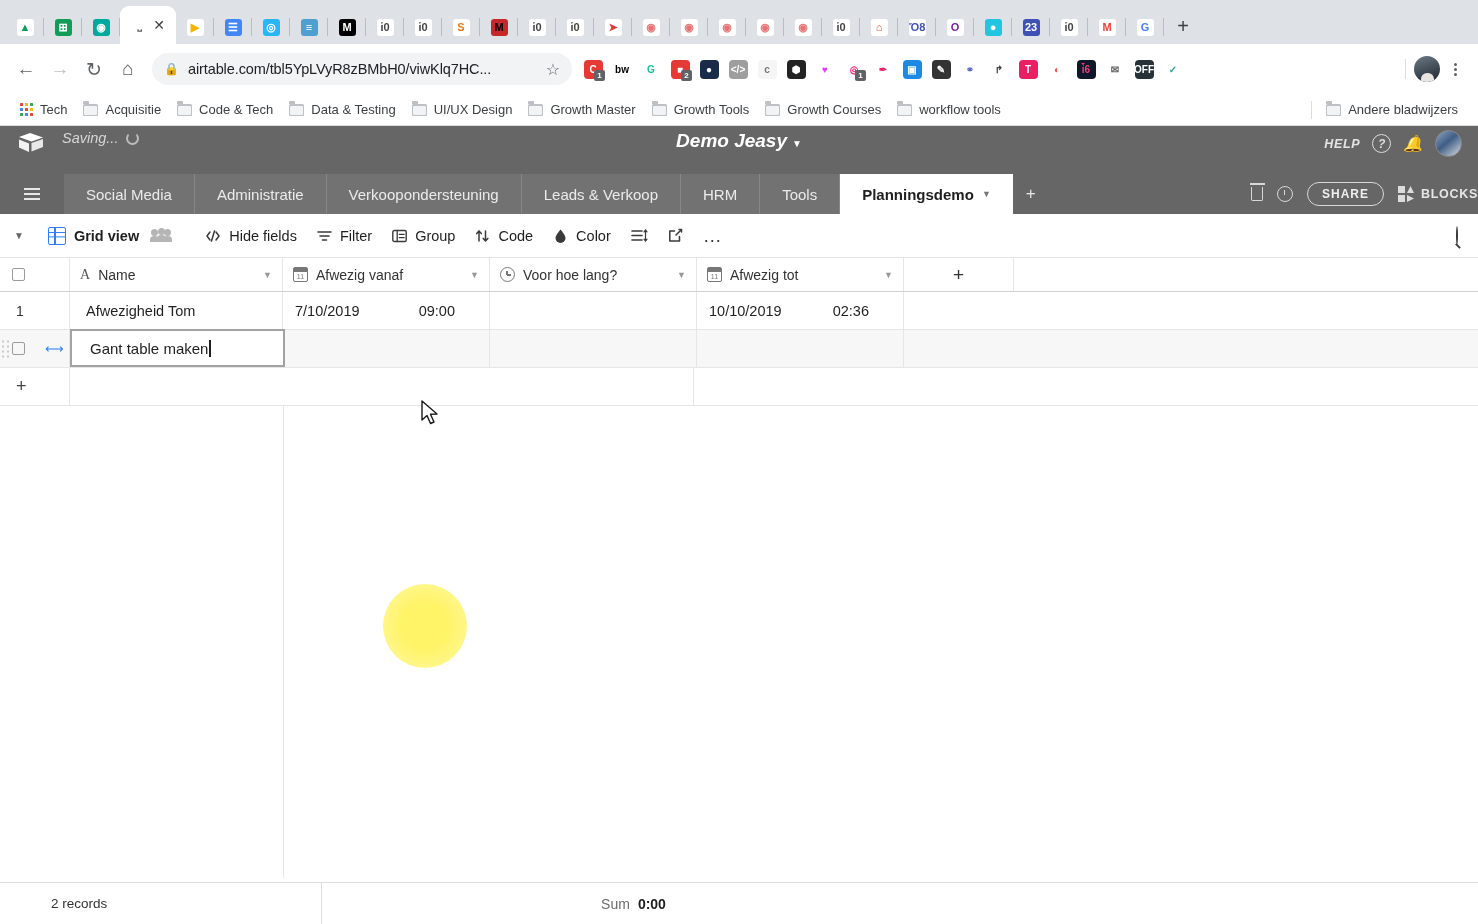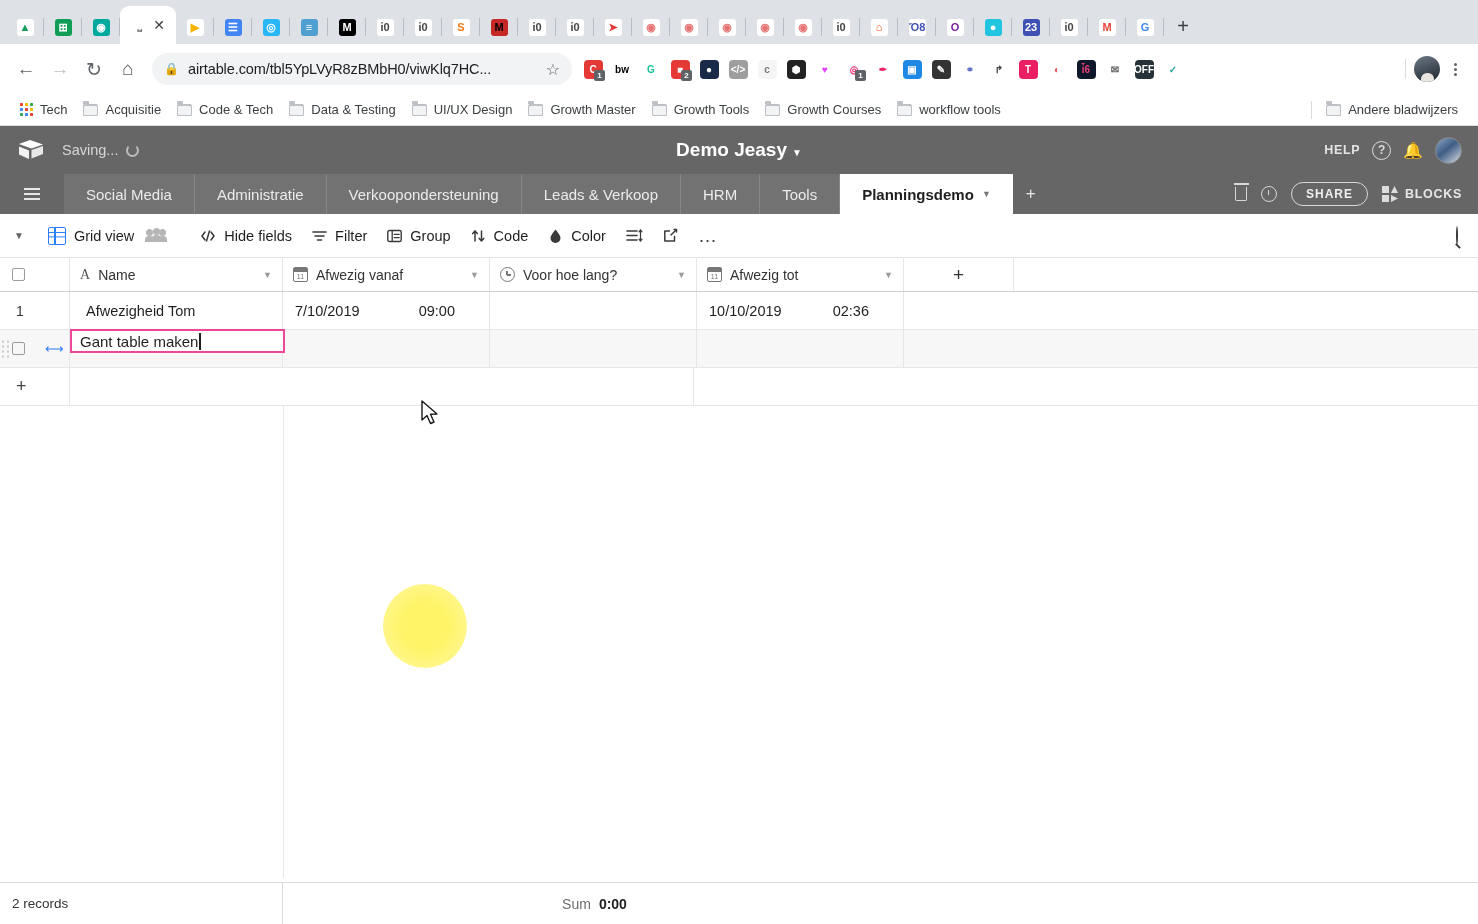--- a/index.html
+++ b/index.html
@@ -130,22 +130,22 @@
   }
   .folder-icon::after {
     content: ""; position: absolute; top: 2px; left: 1px; right: 1px; bottom: 1px;
     background: #f1f3f4; border-radius: 1px;
   }
   .bm-spacer { flex: 1; }
   .bm-right-div { width: 1px; height: 18px; background: #dadce0; margin-right: 6px; }
 
   
   .at-header {
-    height: 48px; background: #666; display: flex; align-items: center;
-    padding: 12px 16px; position: relative;
+    height: 48px; background: #666; display: flex; align-items: flex-start;
+    padding: 4px 16px; position: relative; font-style: italic;
   }
   .at-logo {
     width: 30px; height: 26px; display: flex; align-items: center;
     justify-content: center; margin-right: 16px;
   }
   .saving-wrap { display: flex; align-items: center; gap: 8px; }
   .saving-text { color: #d6d6d6; font-size: 14.5px; }
   .spinner {
     width: 13px; height: 13px; border: 2px solid #bdbdbd;
     border-top-color: transparent; border-radius: 50%;
@@ -194,21 +194,20 @@
     background: #fff; color: #1f1f1f; font-weight: bold;
     border-right: none; gap: 8px;
   }
   .at-tab.active .caret { font-size: 9px; color: #777; font-weight: normal; }
   .tab-add {
     width: 36px; display: flex; align-items: center; justify-content: center;
     color: #e7e7e7; font-size: 17px; background: #666;
   }
   .at-tabs-right {
     margin-left: auto; display: flex; align-items: center; gap: 14px;
-    padding-right: 16px;
   }
   .trash-icon {
     width: 12px; height: 14px; border: 1.6px solid #d8d8d8;
     border-top: none; border-radius: 0 0 2px 2px; position: relative;
   }
   .trash-icon::before {
     content: ""; position: absolute; top: -4px; left: -2.5px;
     width: 15px; height: 1.7px; background: #d8d8d8;
   }
   .hist-icon {
@@ -248,21 +247,21 @@
     background: #2d7ff9; box-shadow: 0 4.4px 0 #2d7ff9;
   }
   .grid-ico::after {
     content: ""; position: absolute; top: 0; bottom: 0; left: 5.2px; width: 1.6px;
     background: #2d7ff9;
   }
   .vt-item {
     display: flex; align-items: center; gap: 8px; padding: 5px 10px;
     font-size: 14.5px; color: #1f1f1f; border-radius: 4px; white-space: nowrap;
   }
-  .vt-item.name { font-weight: normal; margin-right: 2px; }
+  .vt-item.name { font-weight: bold; margin-right: 2px; }
   .collab-ico {
     width: 20px; height: 16px; position: relative; margin-right: 24px;
   }
   .collab-ico i {
     position: absolute; width: 7px; height: 7px; border-radius: 50%;
     background: #b5b5b5; display: block;
   }
   .collab-ico i:nth-child(1){left:0;top:1px}
   .collab-ico i:nth-child(2){left:6.5px;top:0}
   .collab-ico i:nth-child(3){left:13px;top:1px}
@@ -359,23 +358,23 @@
   }
   .drag-dots i { width: 2px; height: 2px; background: #c9c9c9; display: block; }
   .row-chk {
     width: 13px; height: 13px; border: 1.6px solid #9b9b9b; border-radius: 2px;
     margin-left: 12px;
   }
   .expand-ico {
     margin-left: 20px; color: #2d7ff9; font-size: 13px; transform: rotate(0deg);
   }
   .edit-cell {
-    position: absolute; left: 70px; top: -1px; width: 215px; height: 24px;
-    border: 2px solid #ec4899; background: #fff; display: flex;
-    align-items: center; padding: 0 8px; font-size: 15px; color: #1f1f1f;
+    position: absolute; left: 70px; top: -1px; width: 215px; height: 38px;
+    border: 2px solid #a3a3a3; background: #fff; display: flex;
+    align-items: center; padding: 0 18px; font-size: 15px; color: #1f1f1f;
     z-index: 5; box-shadow: 0 0 0 0 rgba(0,0,0,0);
   }
   .caret-bar {
     width: 1.4px; height: 17px; background: #1f1f1f; margin-left: 1px;
   }
   .addrow {
     display: flex; height: 38px; border-bottom: 1px solid #e6e6e6;
   }
   .addrow .gut {
     width: 70px; flex: 0 0 70px; display: flex; align-items: center;
@@ -394,21 +393,21 @@
 
   
   .grid-footer {
     position: absolute; left: 0; right: 0; bottom: 0; height: 42px;
     background: #fff; border-top: 1px solid #dcdcdc; display: flex;
     align-items: center;
   }
   .footer-left {
     width: 283px; flex: 0 0 283px; padding-left: 12px; font-size: 13.5px;
     color: #333; border-right: 1px solid #dcdcdc; height: 100%;
-    display: flex; align-items: center;
+    display: flex; align-items: center; margin-left: 39px;
   }
   .footer-sum {
     width: 623px; display: flex; align-items: center; justify-content: center;
     gap: 8px; font-size: 14px; height: 100%;
   }
   .footer-sum .lbl { color: #6b6b6b; }
   .footer-sum .val { color: #1f1f1f; font-weight: bold; }
   .side-border {
     position: absolute; left: 283px; top: 0; bottom: 0; width: 1px;
     background: #e6e6e6;

